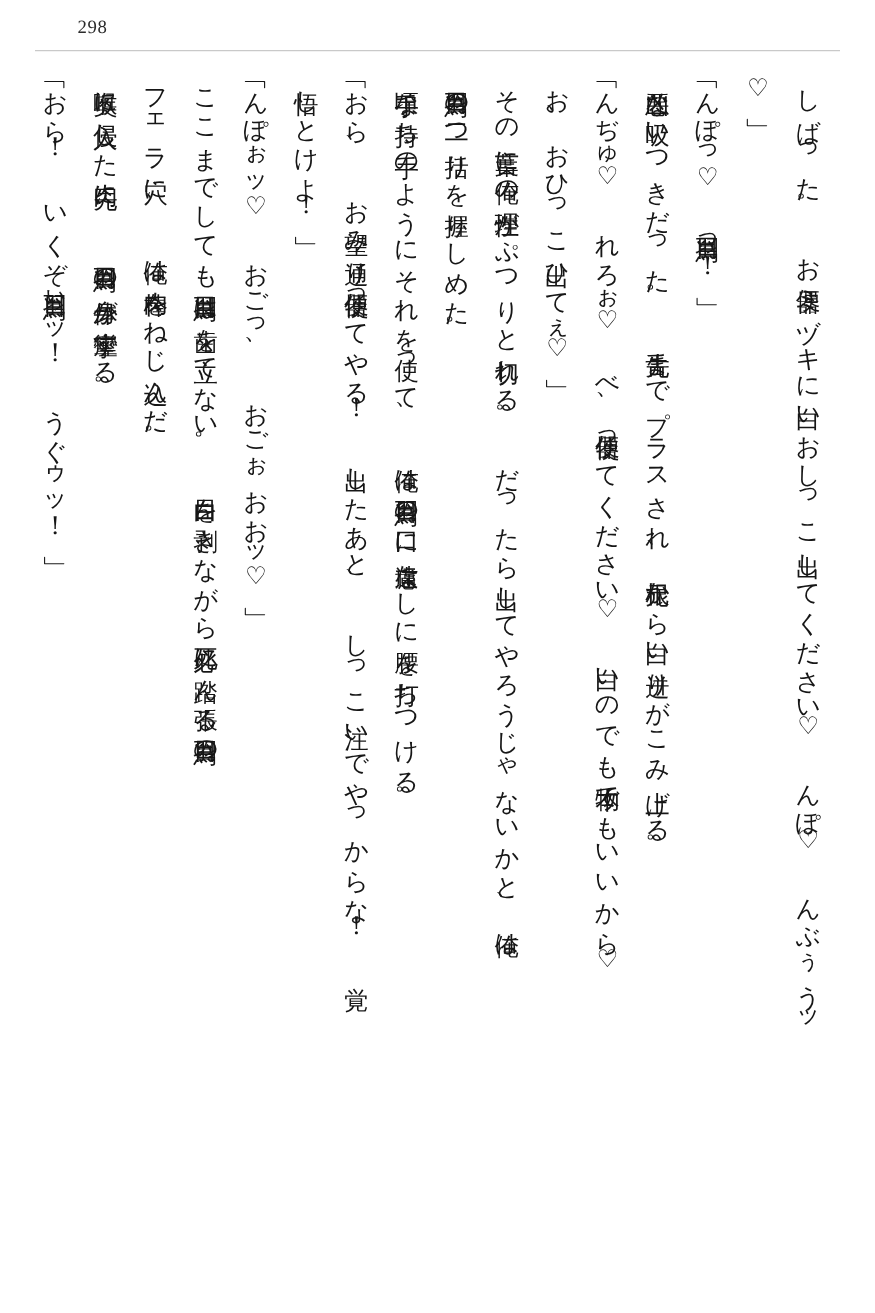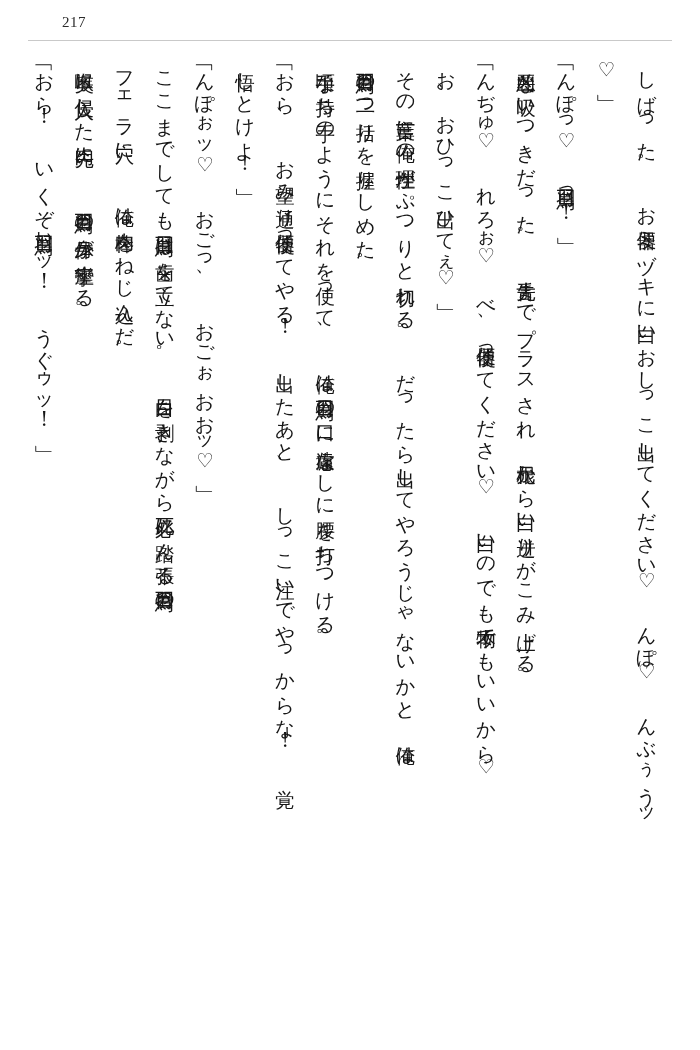--- a/index.html
+++ b/index.html
@@ -67,21 +67,21 @@
     margin: 0;
     padding: 0;
     text-indent: 0;
   }
 </style>
 </head>
 <body>
 
 <div class="page">
 
-  <div class="page-number">217</div>
+  <div class="page-number">298</div>
 
   <div class="rule"></div>
 
   <div class="body-text" id="body-text">
       <p>しばった。　お便器ミヅキに白いおしっこ出してください♡　んぽ♡　んぶぅうッ</p>
       <p>♡」</p>
       <p>「んぽっ♡　羽目鳥っ!」</p>
       <p>凶悪な吸いつきだった。　舌先までプラスされ、根元から白い迸りがこみ上げる。</p>
       <p>「んぢゅ♡　れろぉ♡　べ、便器使ってください♡　白いのでも本物でもいいから♡</p>
       <p>お、おひっこ出ひてぇ♡」</p>

